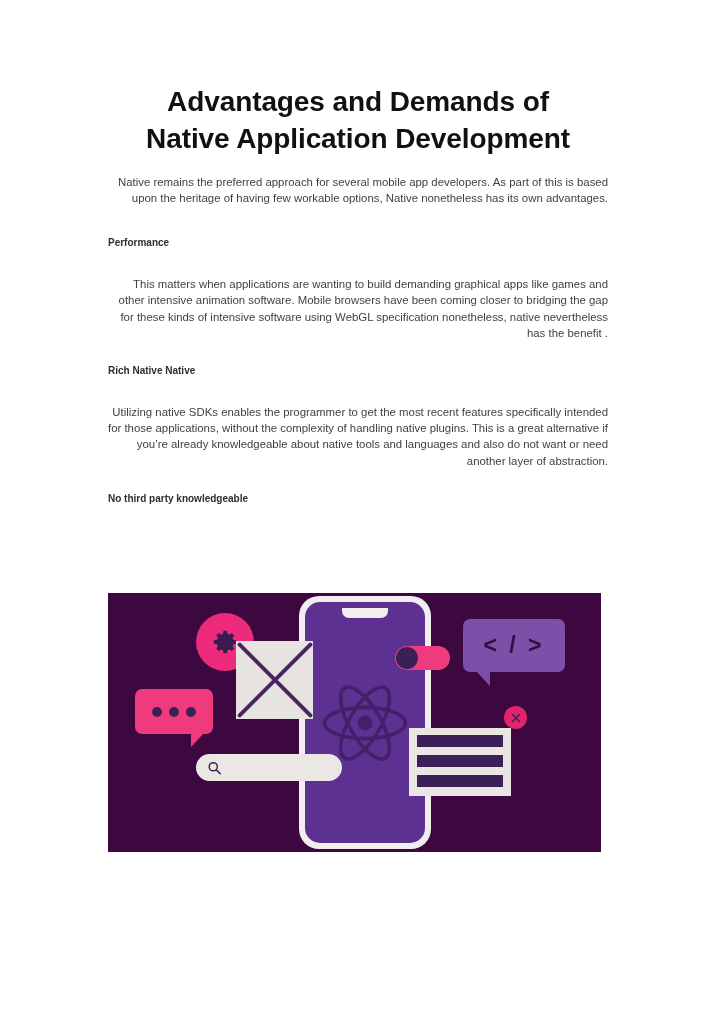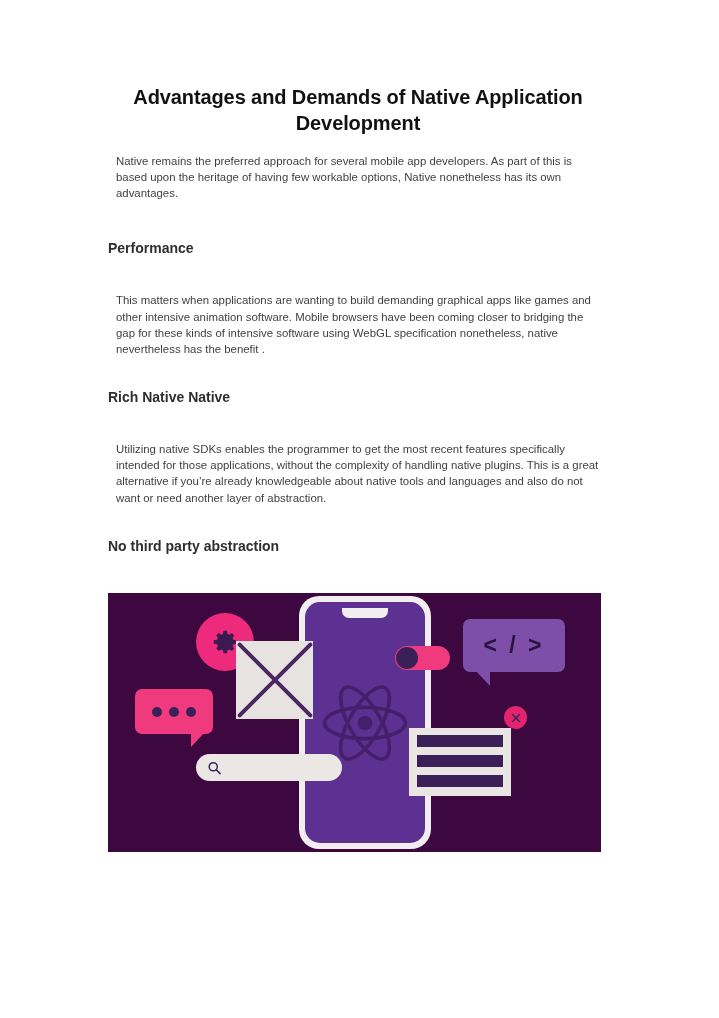--- a/index.html
+++ b/index.html
@@ -25,40 +25,40 @@
   }
 
   .content {
     position: absolute;
     left: 108px;
     top: 84px;
     width: 500px;
   }
 
   .doc-title {
-    font-size: 20px;
+    font-size: 28px;
     font-weight: bold;
     color: #111111;
     text-align: center;
     line-height: 1.32;
     letter-spacing: -0.1px;
     margin: 0 0 16px 0;
     padding: 0 14px;
   }
 
   .body-para {
     font-size: 11.4px;
     line-height: 1.42;
     color: #3f3f3f;
-    margin: 8px;
-    text-align: left;
+    margin: 0;
+    text-align: right;
   }
 
   .section-head {
-    font-size: 14px;
+    font-size: 10px;
     font-weight: bold;
     color: #2e2e2e;
     margin: 0;
   }
 
   .gap-sm  { height: 24px; }
   .gap-md  { height: 28px; }
   .gap-lg  { height: 31px; }
 
   
@@ -297,21 +297,21 @@
     <p class="body-para">This matters when applications are wanting to build demanding graphical apps like games and other intensive animation software.  Mobile browsers have been coming closer to bridging the gap for these kinds of intensive software using WebGL specification nonetheless, native nevertheless has the benefit .</p>
 
     <div class="gap-sm"></div>
 
     <h2 class="section-head">Rich Native Native</h2>
     <div class="gap-md"></div>
     <p class="body-para">Utilizing native SDKs enables the programmer to get the most recent features specifically intended for those applications, without the complexity of handling native plugins.  This is a great alternative if you’re already knowledgeable about native tools and languages and also do not want or need another layer of abstraction.</p>
 
     <div class="gap-sm"></div>
 
-    <h2 class="section-head">No third party abstraction</h2>
+    <h2 class="section-head">No third party knowledgeable</h2>
     <div class="gap-md"></div>
 
   </div>
 
   <div class="illus-wrap">
 
     <div class="phone-frame">
       <div class="phone-screen">
         <div class="phone-notch"></div>
         <svg class="react-logo" viewBox="0 0 100 100">

